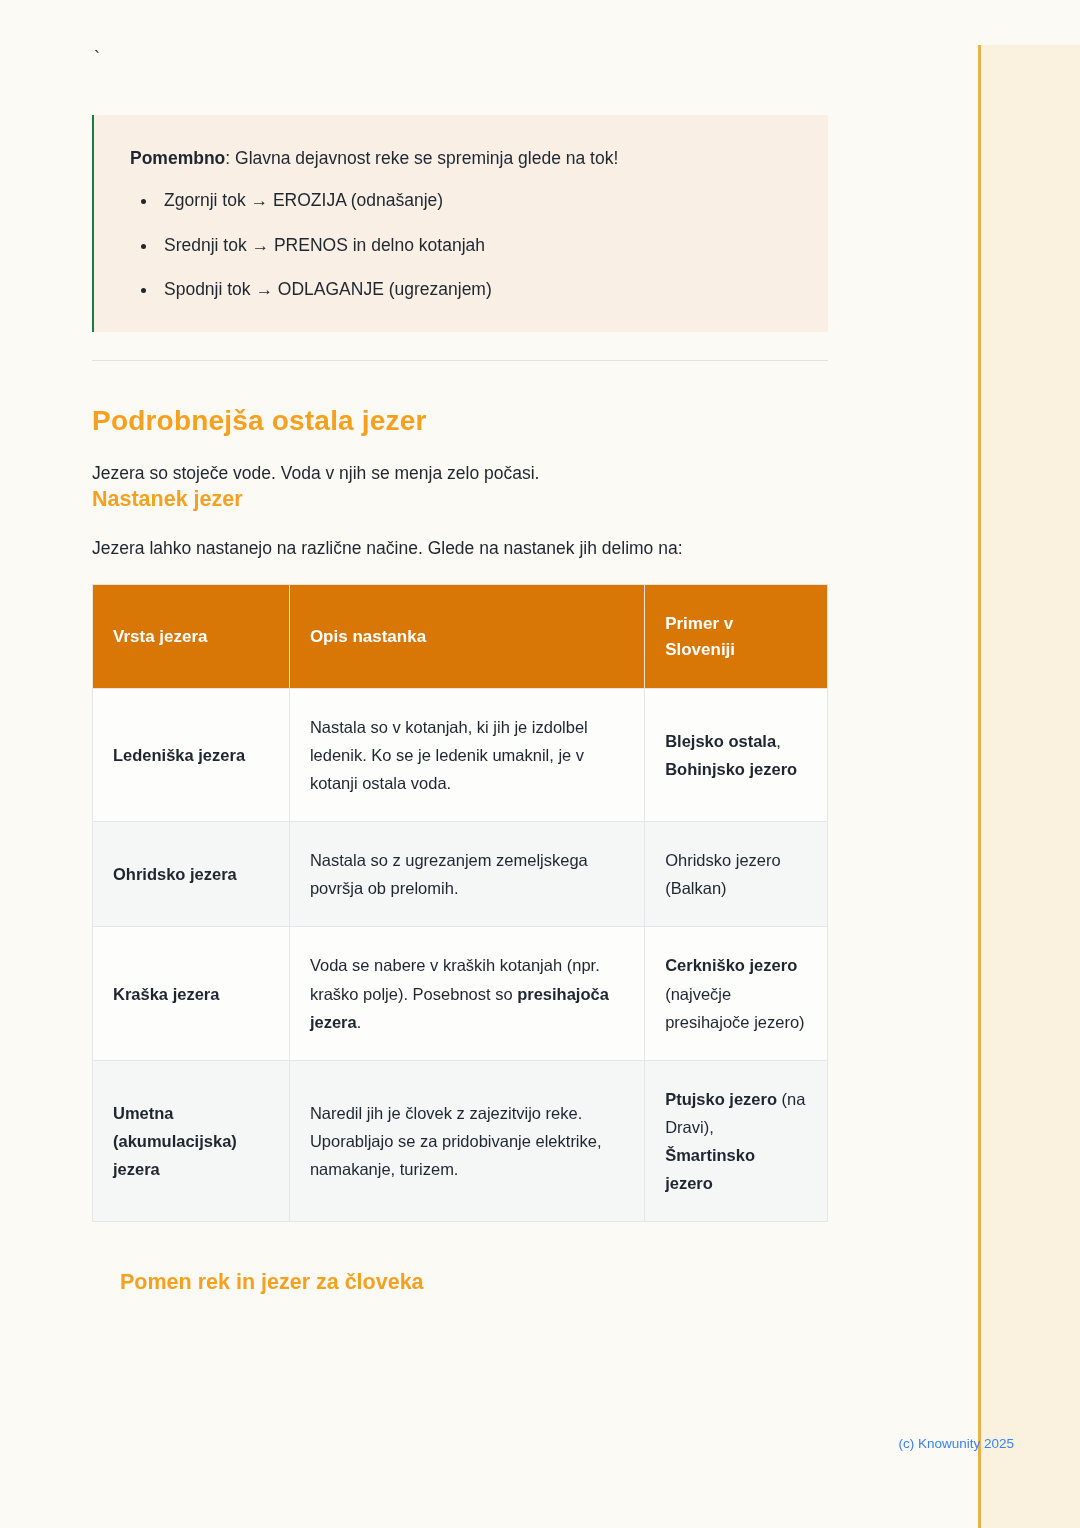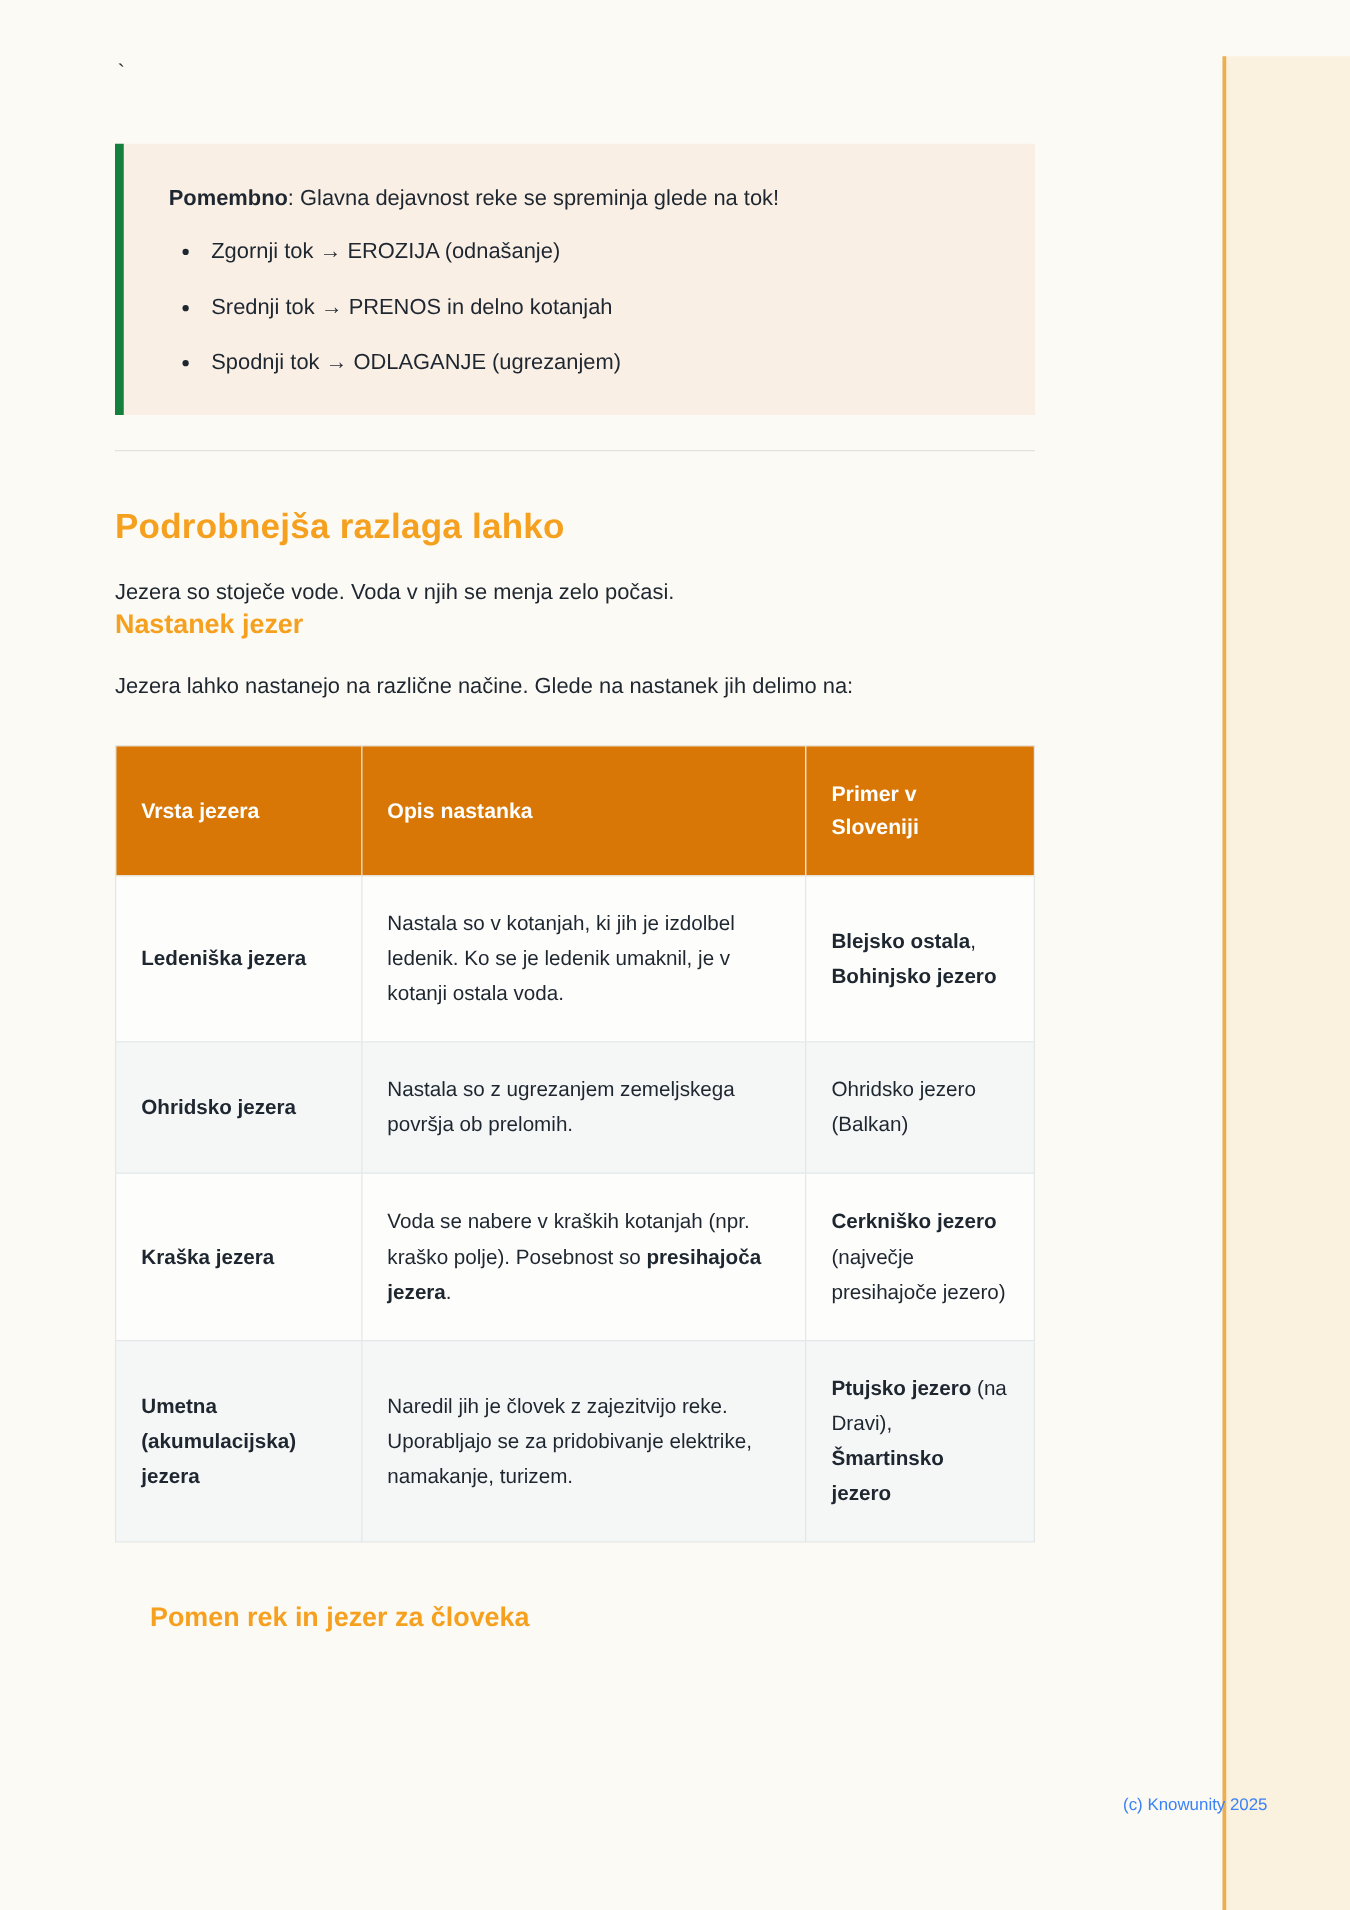--- a/index.html
+++ b/index.html
@@ -33,21 +33,21 @@
   .content {
     position: relative;
     z-index: 1;
     width: 736px;
     margin-left: 92px;
     padding-top: 115px;
   }
 
   .callout {
     background: #F9EFE4;
-    border-left: 7px solid #15803d;
+    border-left: 2px solid #15803d;
     padding: 30px 36px 30px 36px;
   }
   .callout p {
     font-size: 17.5px;
     line-height: 1.5;
     color: #1E2630;
   }
   .callout ul {
     margin-top: 16px;
     padding-left: 28px;
@@ -82,21 +82,21 @@
   h2.after-table { margin-top: 48px; margin-left: 28px; }
 
   .body-text {
     margin-top: 23px;
     font-size: 17.5px;
     line-height: 1.55;
   }
 
   .lakes-table {
     width: 100%;
-    margin-top: 34px;
+    margin-top: 22px;
     border-collapse: collapse;
     border-radius: 12px;
   }
   .lakes-table col.c1 { width: 197px; }
   .lakes-table col.c2 { width: 356px; }
   .lakes-table col.c3 { width: 183px; }
 
   .lakes-table th {
     background: #D97706;
     color: #FFFFFF;
@@ -143,21 +143,21 @@
     <p><strong>Pomembno</strong><span>: Glavna dejavnost reke se spreminja glede na tok!</span></p>
     <ul>
       <li>Zgornji tok → EROZIJA (odnašanje)</li>
       <li>Srednji tok → PRENOS in delno kotanjah</li>
       <li>Spodnji tok → ODLAGANJE (ugrezanjem)</li>
     </ul>
   </div>
 
   <hr class="divider">
 
-  <h1>Podrobnejša razlaga lahko</h1>
+  <h1>Podrobnejša ostala jezer</h1>
   <p class="body-text">Jezera so stoječe vode. Voda v njih se menja zelo počasi.</p>
 
   <h2>Nastanek jezer</h2>
   <p class="body-text">Jezera lahko nastanejo na različne načine. Glede na nastanek jih delimo na:</p>
 
   <table class="lakes-table">
     <colgroup>
       <col class="c1">
         <col class="c2">
         <col class="c3">

